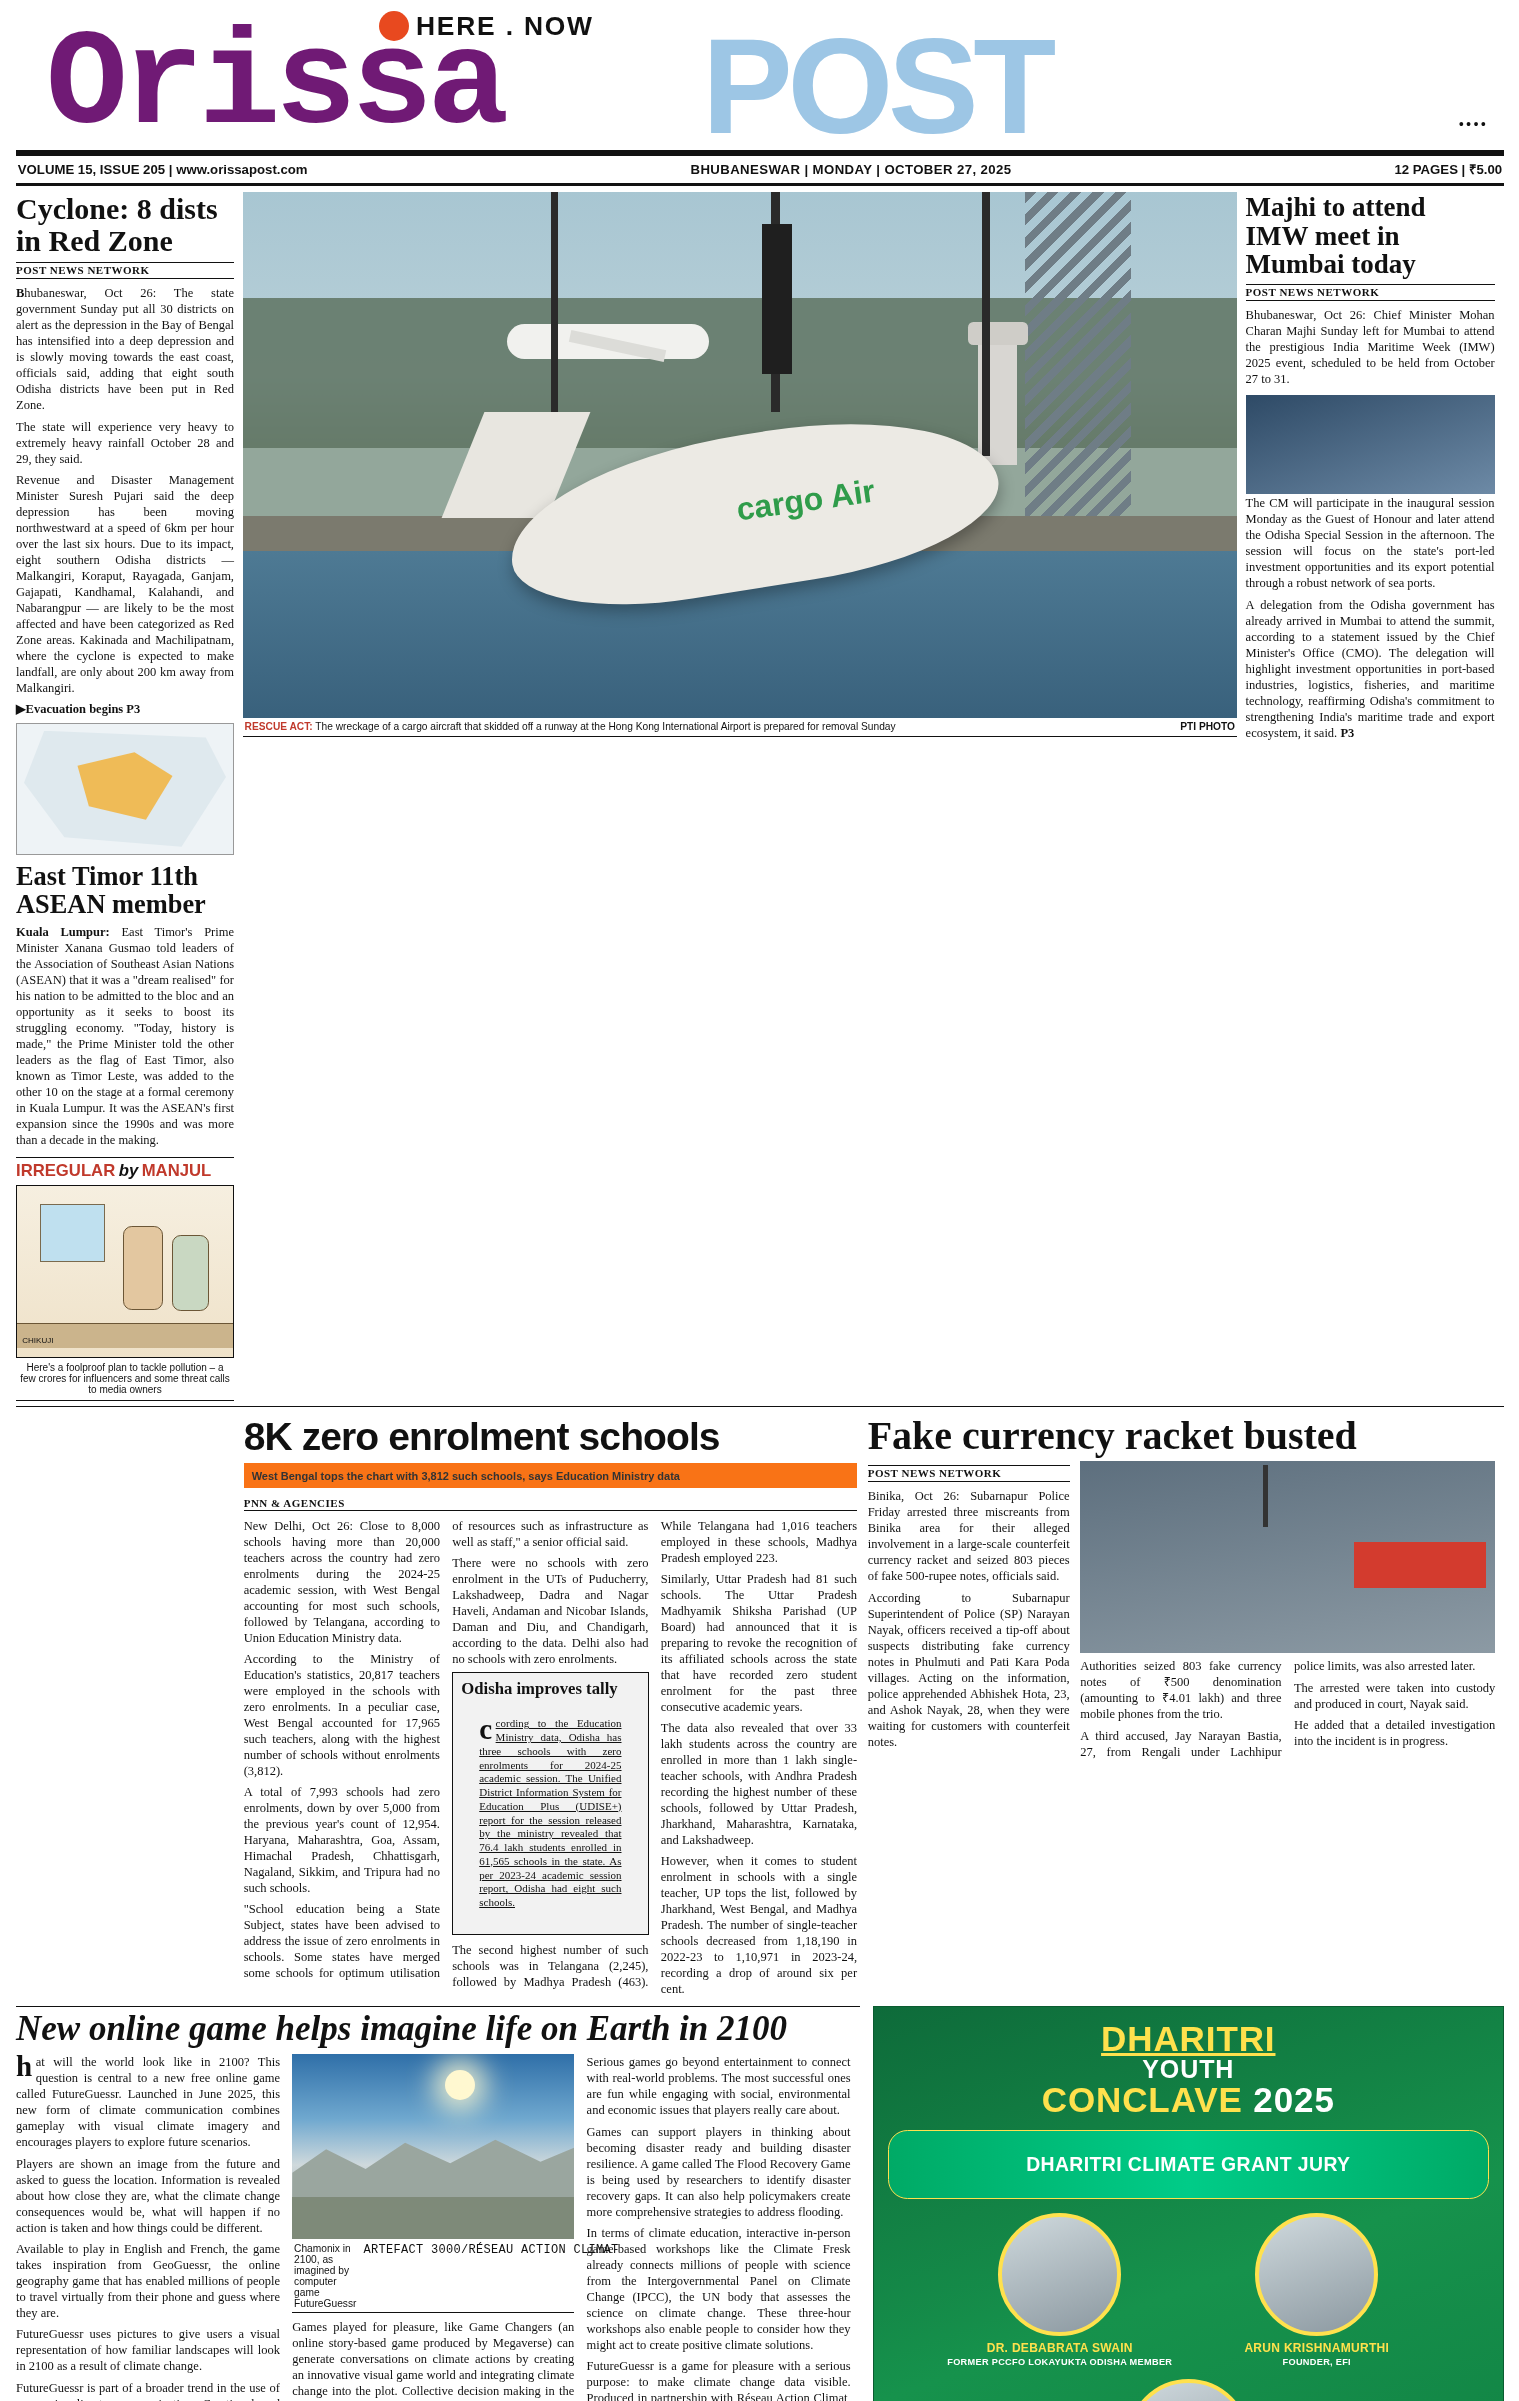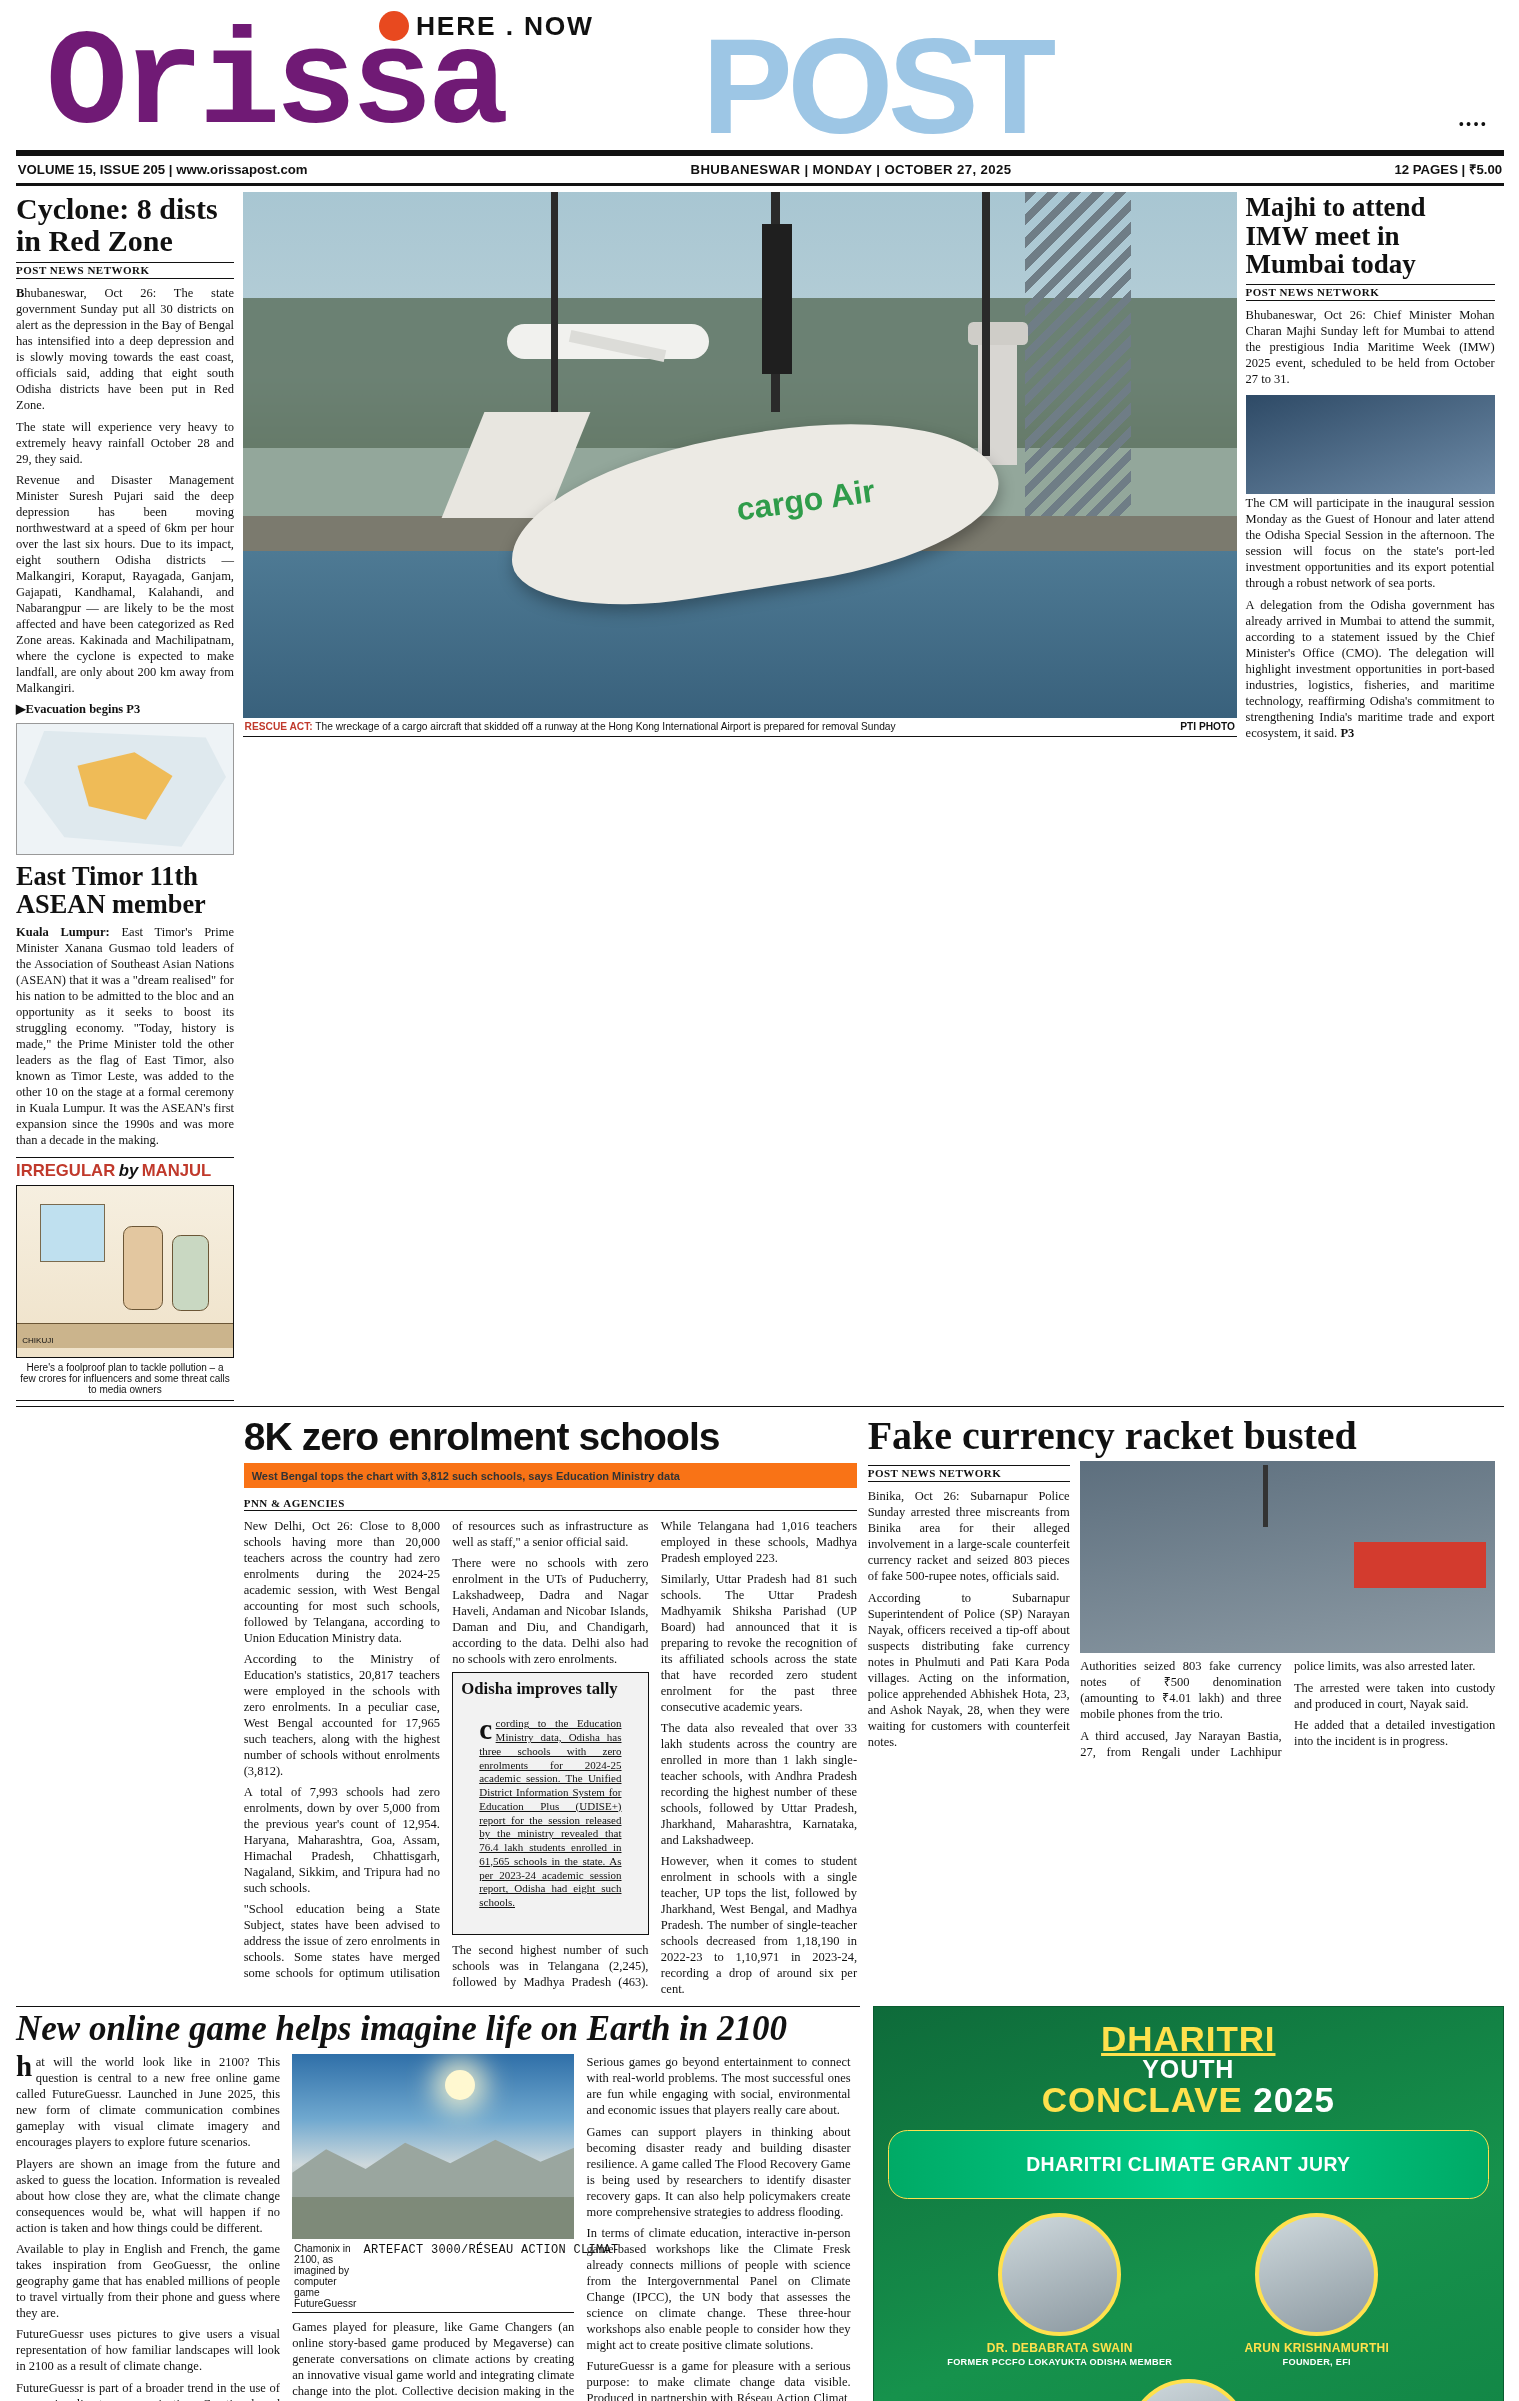--- a/index.html
+++ b/index.html
@@ -297,21 +297,21 @@
         <p class="body">The data also revealed that over 33 lakh students across the country are enrolled in more than 1 lakh single-teacher schools, with Andhra Pradesh recording the highest number of these schools, followed by Uttar Pradesh, Jharkhand, Maharashtra, Karnataka, and Lakshadweep.</p>
         <p class="body">However, when it comes to student enrolment in schools with a single teacher, UP tops the list, followed by Jharkhand, West Bengal, and Madhya Pradesh. The number of single-teacher schools decreased from 1,18,190 in 2022-23 to 1,10,971 in 2023-24, recording a drop of around six per cent.</p>
       </div>
     </div>
 
     <div class="b2-right">
       <h2 class="hl-serif">Fake currency racket busted</h2>
       <div style="display:flex;gap:10.6px;">
         <div style="width:202px;">
           <div class="byline">POST NEWS NETWORK</div>
-          <p class="body">Binika, Oct 26: Subarnapur Police Sunday arrested three miscreants from Binika area for their alleged involvement in a large-scale counterfeit currency racket and seized 803 pieces of fake 500-rupee notes, officials said.</p>
+          <p class="body">Binika, Oct 26: Subarnapur Police Friday arrested three miscreants from Binika area for their alleged involvement in a large-scale counterfeit currency racket and seized 803 pieces of fake 500-rupee notes, officials said.</p>
           <p class="body">According to Subarnapur Superintendent of Police (SP) Narayan Nayak, officers received a tip-off about suspects distributing fake currency notes in Phulmuti and Pati Kara Poda villages. Acting on the information, police apprehended Abhishek Hota, 23, and Ashok Nayak, 28, when they were waiting for customers with counterfeit notes.</p>
         </div>
         <div style="width:415px;">
           <div class="fc-photo">
             <div class="fc-flag"></div>
             <div class="fc-banner"></div>
           </div>
           <div class="cols2">
             <p class="body">Authorities seized 803 fake currency notes of ₹500 denomination (amounting to ₹4.01 lakh) and three mobile phones from the trio.</p>
             <p class="body">A third accused, Jay Narayan Bastia, 27, from Rengali under Lachhipur police limits, was also arrested later.</p>

